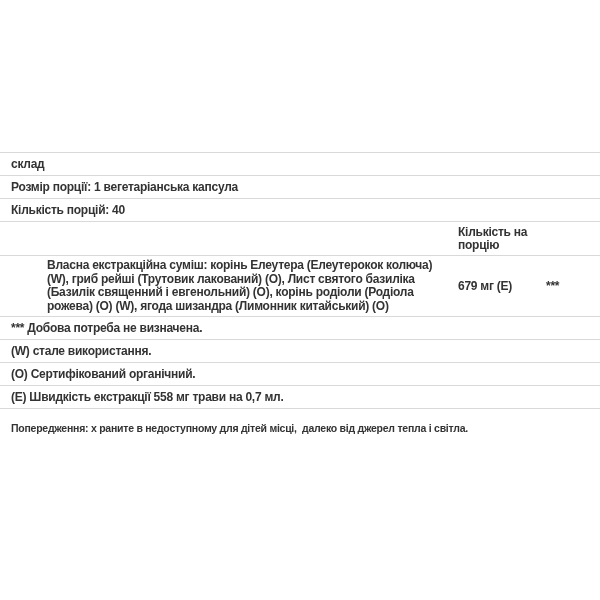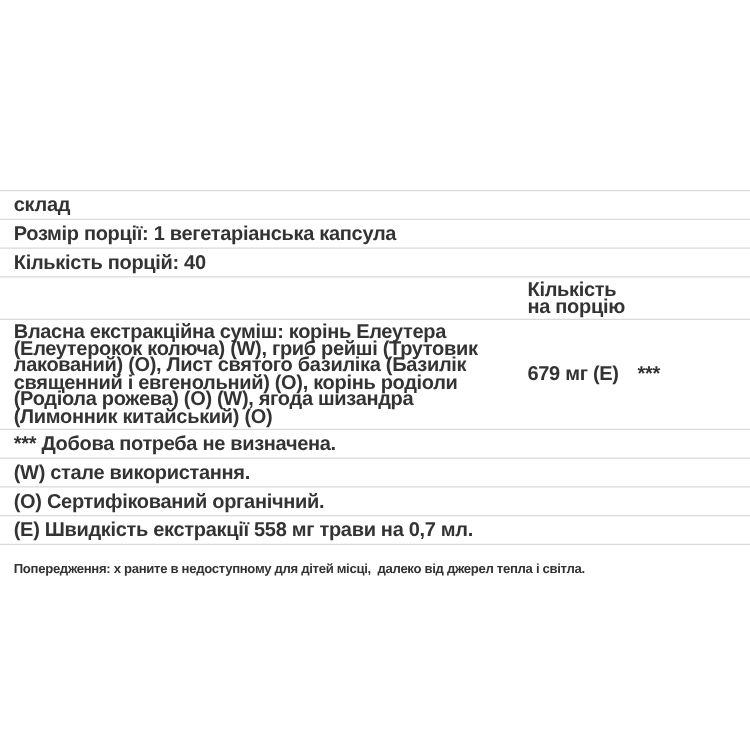--- a/index.html
+++ b/index.html
@@ -19,29 +19,30 @@
     letter-spacing: -0.25px;
   }
   .label {
     position: absolute;
     top: 152px;
     left: 0;
     width: 600px;
   }
   .row {
     border-top: 1px solid #d9d9d9;
-    font-size: 16px;
+    font-size: 12px;
     line-height: 13px;
   }
   .row.simple {
     padding: 5px 11px 4px 11px;
   }
   .row.grid {
     display: grid;
     grid-template-columns: 422px 88px 1fr;
+    padding-left: 36px;
   }
   .row.grid .cell-spacer {
     padding: 4px 11px 3px 11px;
   }
   .row.grid .cell-head {
     padding: 4px 4px 3px 0;
   }
   .row.grid .cell-name {
     padding: 3px 14px 3px 11px;
     line-height: 13.5px;

